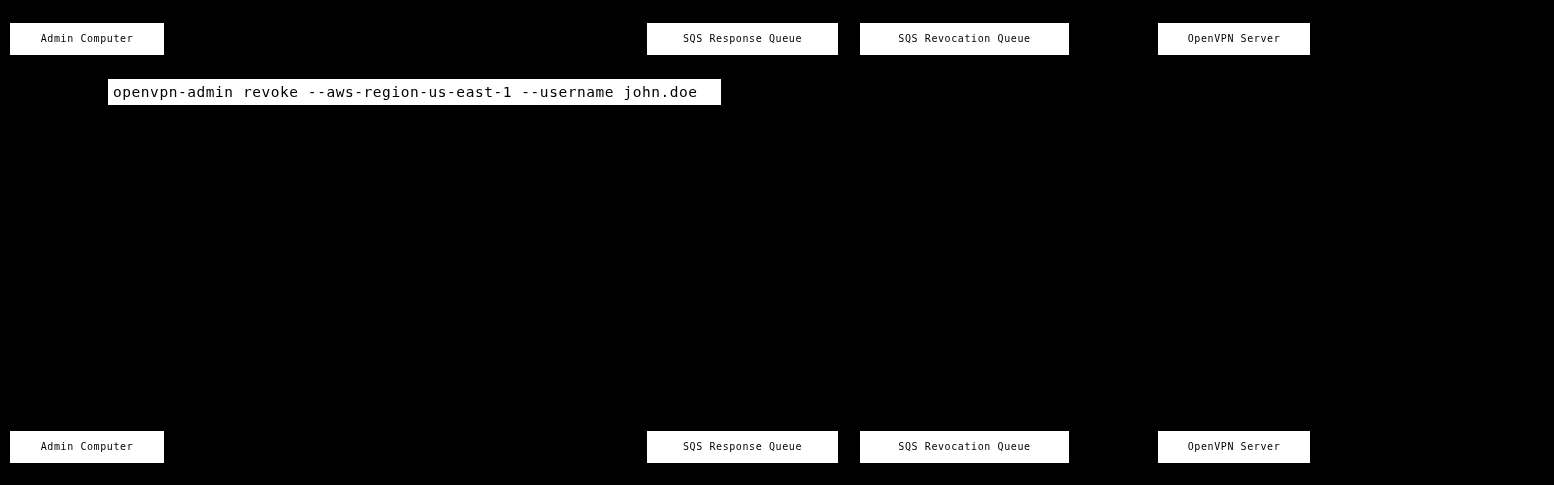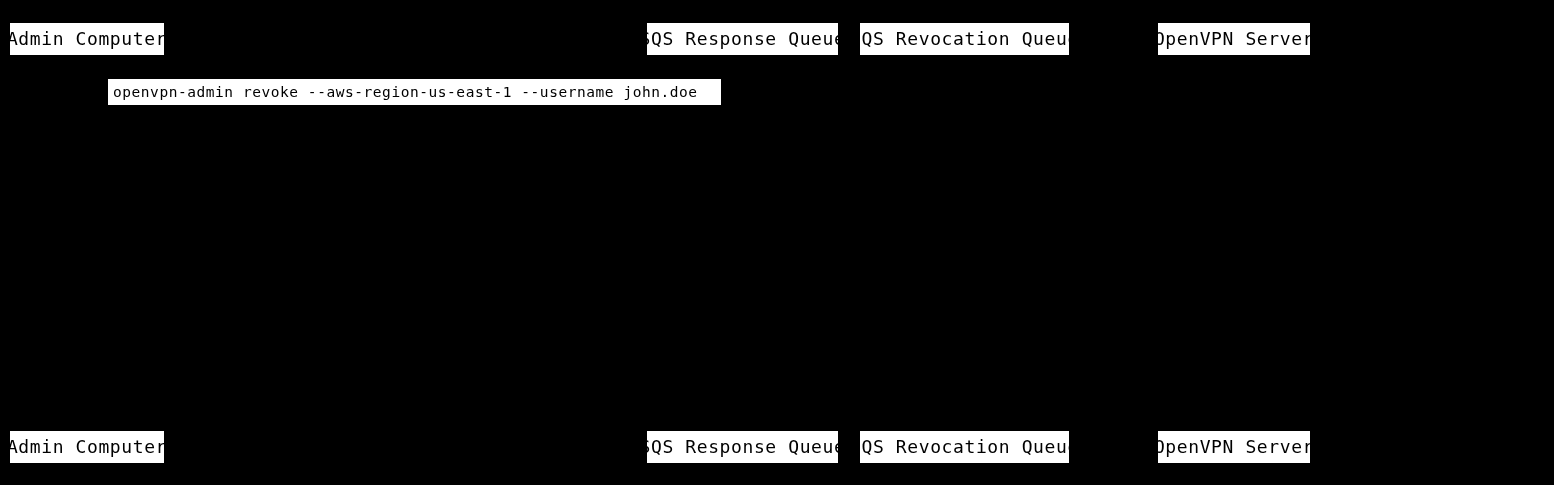--- a/index.html
+++ b/index.html
@@ -20,21 +20,21 @@
   .participant-box {
     position: absolute;
     box-sizing: border-box;
     background: #ffffff;
     color: #000000;
     border: 1px solid #ffffff;
     display: flex;
     align-items: center;
     justify-content: center;
     font-family: "DejaVu Sans Mono", "Liberation Mono", monospace;
-    font-size: 18px;
+    font-size: 10px;
     line-height: 1;
     letter-spacing: 0.6px;
     white-space: nowrap;
     user-select: none;
   }
   .participant-label {
     display: block;
     padding: 0 2px;
   }
   

